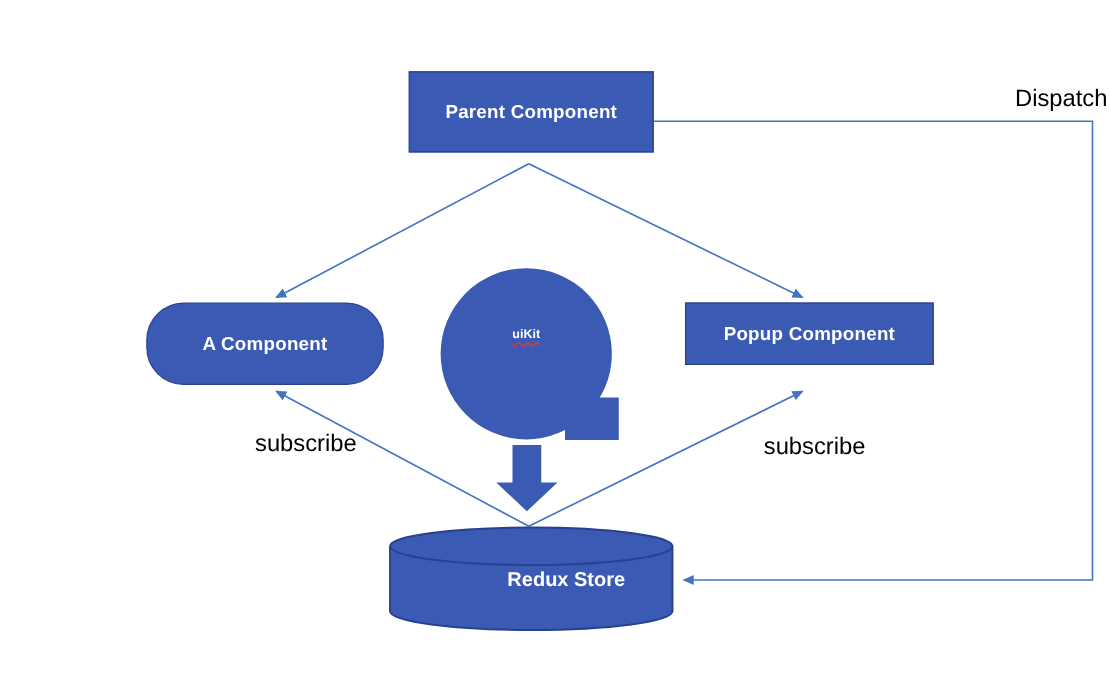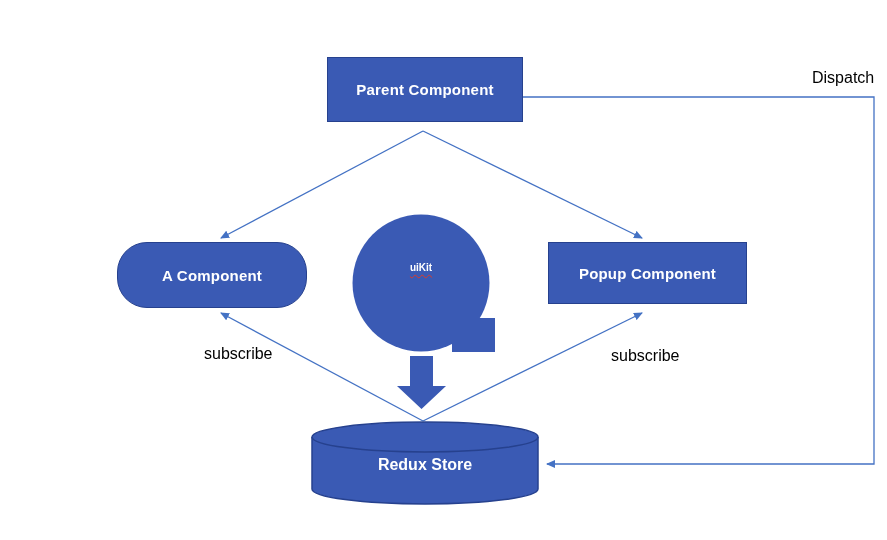--- a/index.html
+++ b/index.html
@@ -17,42 +17,42 @@
     background:var(--node-fill,#3a5ab4);
     border:1.5px solid var(--node-border,#26418e);
     box-sizing:border-box;
     display:flex;align-items:center;justify-content:center;
     color:var(--node-text,#fff);
     font-weight:bold;font-size:15px;
     letter-spacing:.2px;
   }
   .node-parent{left:327px;top:57px;width:196px;height:65px;}
   .node-a{left:117px;top:242px;width:190px;height:66px;border-radius:30px;}
-  .node-popup{left:548px;top:242px;width:199px;height:62px;}
+  .node-popup{left:548px;top:242px;width:199px;height:50px;}
 
   .shape-fill{fill:var(--node-fill,#3a5ab4);}
   .shape-stroke{stroke:var(--node-border,#26418e);stroke-width:1.5;}
   .conn{stroke:var(--connector,#4472c4);stroke-width:1.3;fill:none;}
   .arrowhead{fill:var(--connector,#4472c4);}
 
   .uikit-label{
     position:absolute;left:353px;top:262px;width:136px;
     text-align:center;color:var(--node-text,#fff);
     font-weight:bold;font-size:10px;
     text-decoration:underline wavy var(--spellcheck-red,#d93a2b);
     text-decoration-thickness:1px;text-underline-offset:3px;
   }
   .store-label{
     position:absolute;left:312px;top:456px;width:226px;
     text-align:center;color:var(--node-text,#fff);
-    font-weight:bold;font-size:16px;
+    font-weight:bold;font-size:16px;padding-left:28px;
   }
   .edge-label{
     position:absolute;color:var(--edge-label-text,#000);
-    font-size:16px;white-space:nowrap;
+    font-size:19px;white-space:nowrap;
   }
   .lbl-dispatch{left:812px;top:69px;}
   .lbl-subscribe-left{left:204px;top:345px;}
   .lbl-subscribe-right{left:611px;top:347px;}
 </style>
 </head>
 <body>
 
 <div class="canvas">
 

